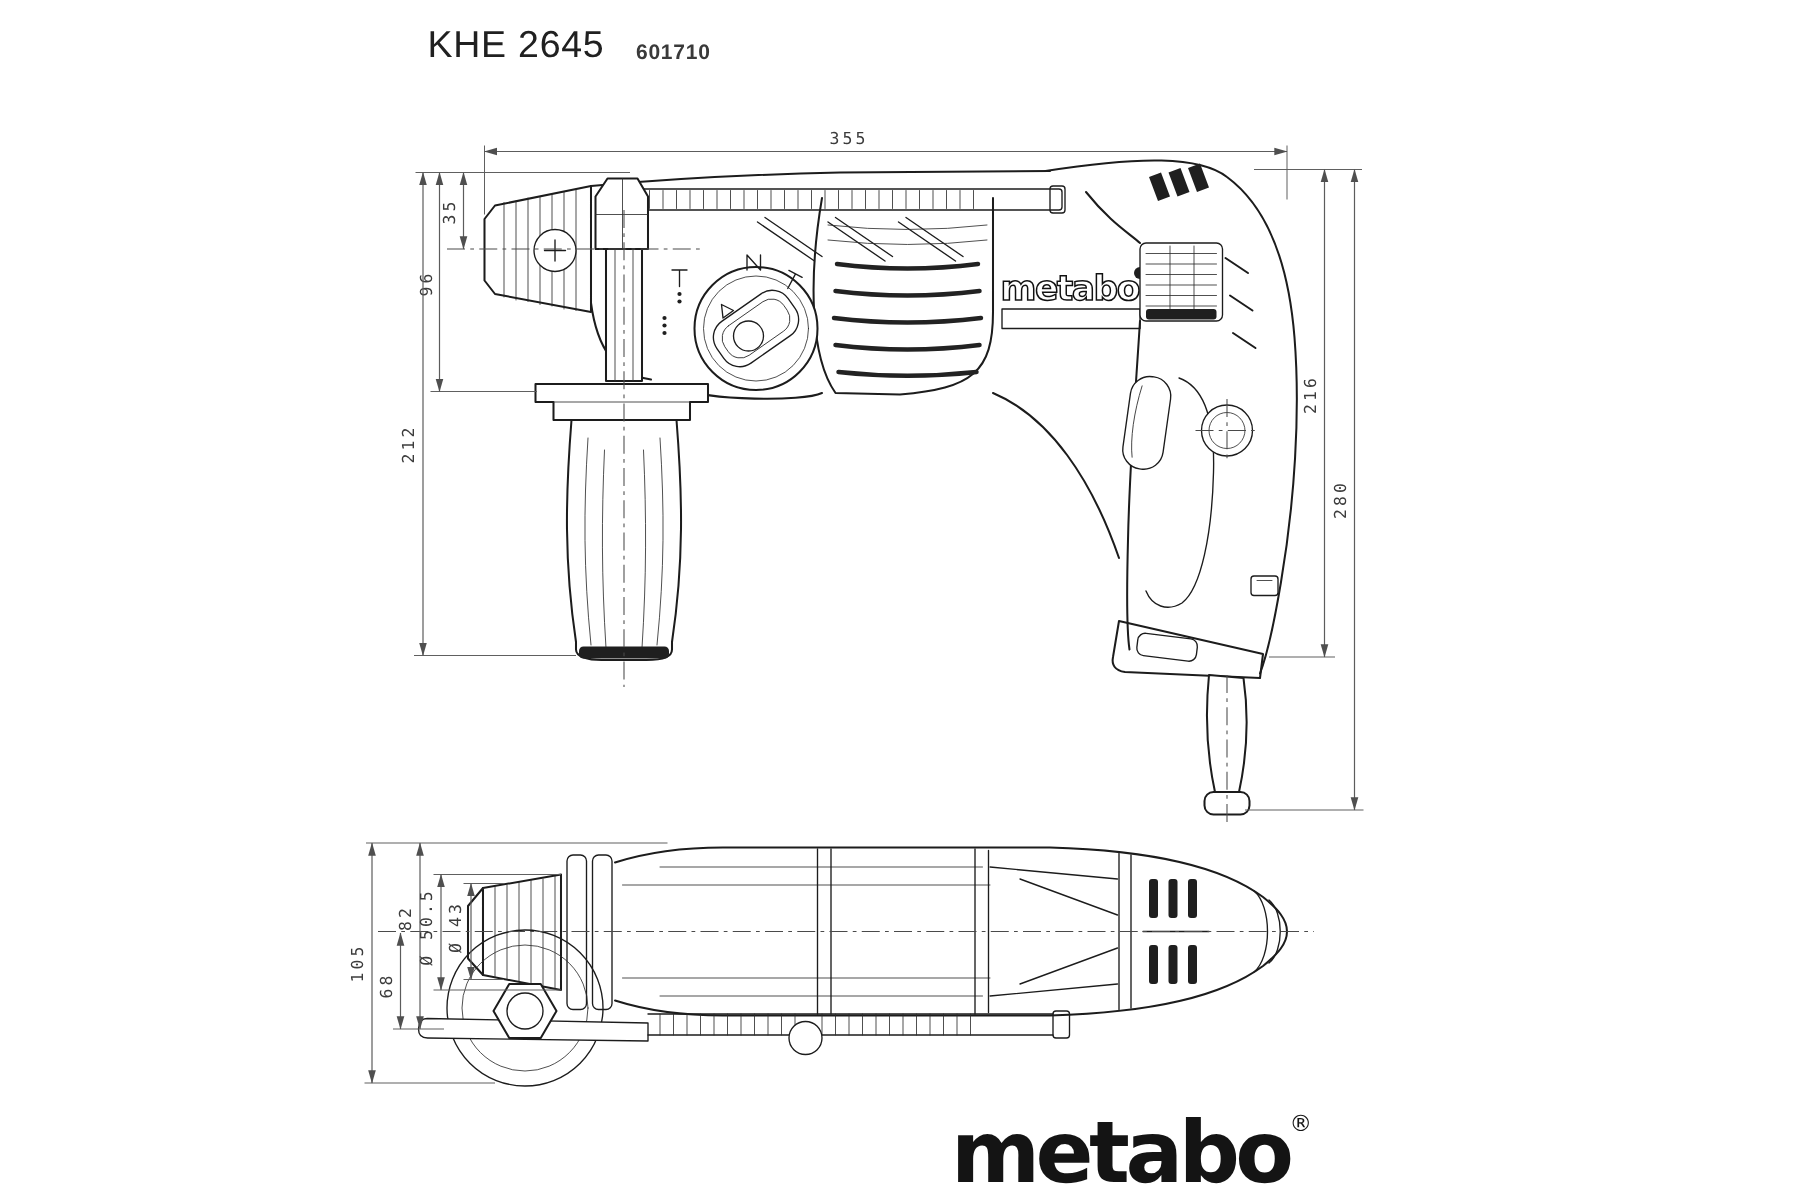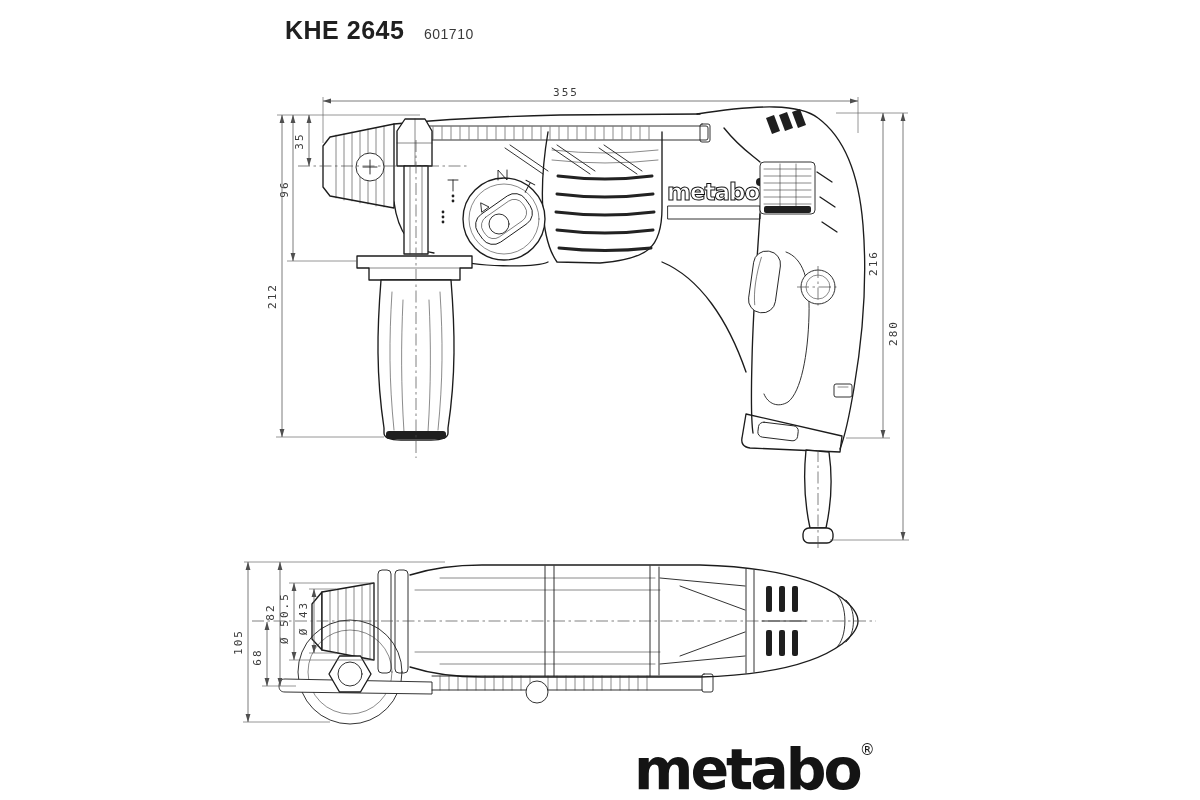--- a/index.html
+++ b/index.html
@@ -1,20 +1,20 @@
 <!DOCTYPE html>
 <html><head>
 <meta charset="utf-8">
 <style>
   html,body{margin:0;padding:0;background:#fff;}
   #stage{position:relative;width:1200px;height:800px;background:#ffffff;overflow:hidden;
          font-family:"Liberation Sans",sans-serif;}
-  .model-title{position:absolute;left:285px;top:16px;font-size:25px;font-weight:700;
+  .model-title{position:absolute;left:285px;top:16px;font-size:25px;font-weight:400;
                color:#202020;letter-spacing:0.5px;text-align:center;}
-  .article-no{position:absolute;left:391px;top:26px;font-size:14px;font-weight:400;
+  .article-no{position:absolute;left:391px;top:26px;font-size:14px;font-weight:700;
               color:#3a3a3a;letter-spacing:0.5px;padding-left:33px;}
   .brand-logo{position:absolute;left:634px;top:736px;font-size:57px;font-weight:800;
               color:#141414;letter-spacing:-3px;font-family:"DejaVu Sans",sans-serif;}
   .brand-reg{font-size:15px;font-weight:400;vertical-align:34px;letter-spacing:0;}
   svg{position:absolute;left:0;top:0;}
   .o1{stroke:#1c1c1c;stroke-width:1.35;fill:none;stroke-linejoin:round;stroke-linecap:round;}
   .o2{stroke:#1c1c1c;stroke-width:0.9;fill:none;stroke-linejoin:round;stroke-linecap:round;}
   .o3{stroke:#2a2a2a;stroke-width:0.55;fill:none;stroke-linejoin:round;stroke-linecap:round;}
   .w1{stroke:#1c1c1c;stroke-width:1.35;fill:#ffffff;stroke-linejoin:round;}
   .w2{stroke:#1c1c1c;stroke-width:0.9;fill:#ffffff;stroke-linejoin:round;}

